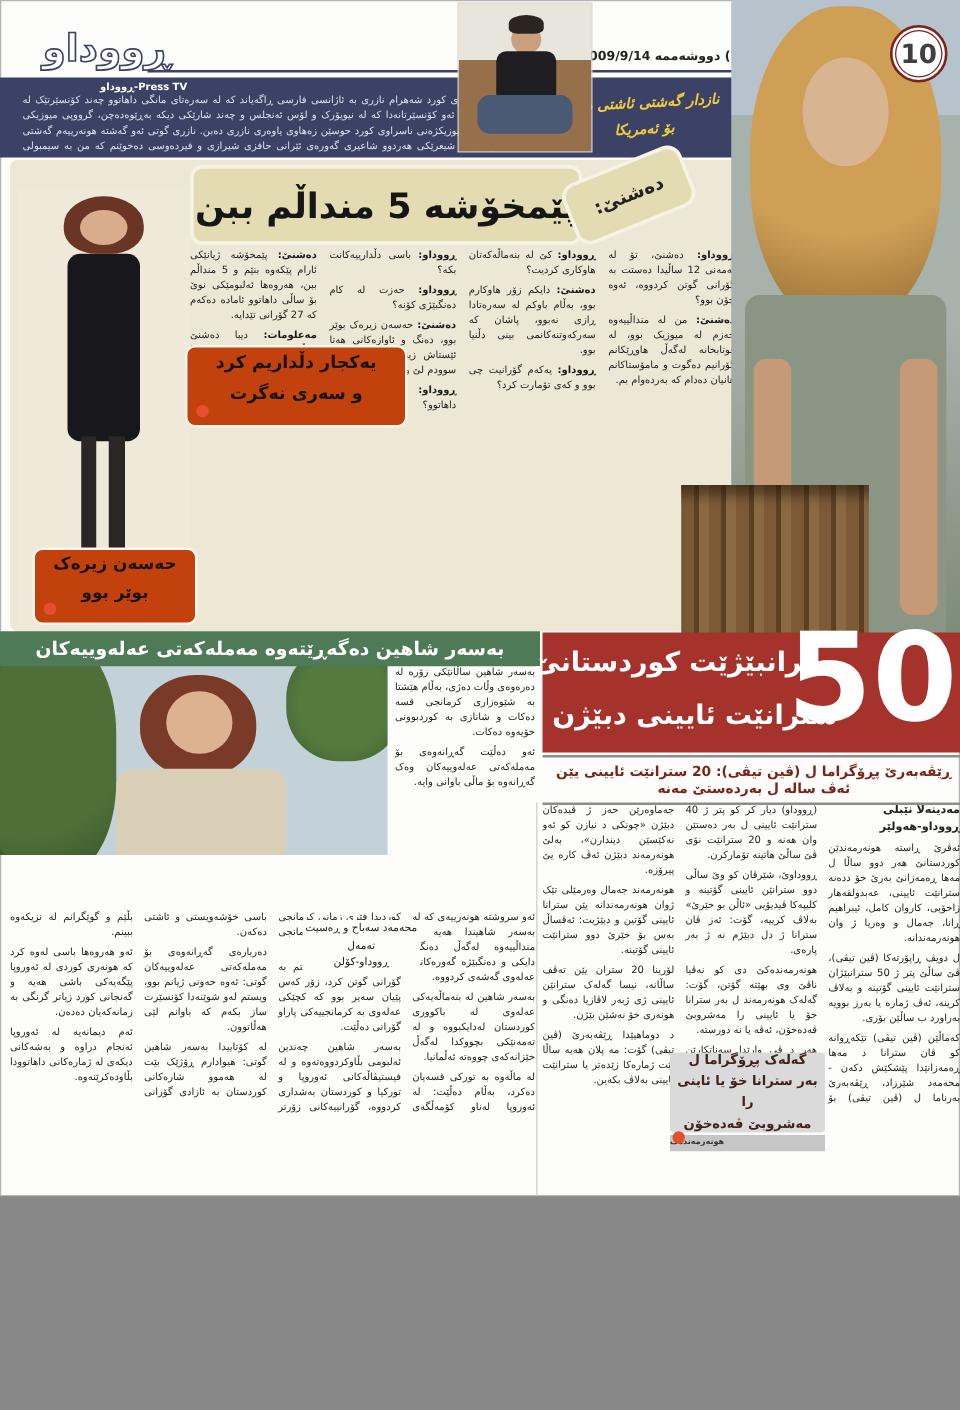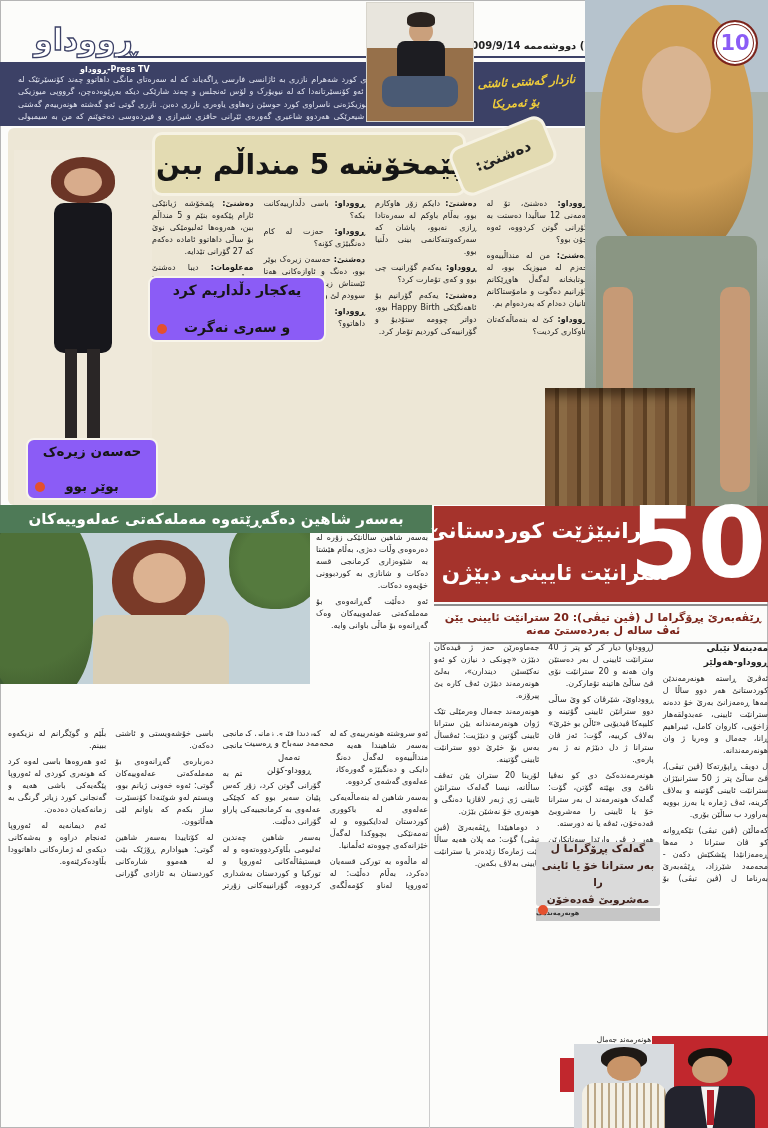--- a/index.html
+++ b/index.html
@@ -1,27 +1,27 @@
 <!DOCTYPE html>
 <html lang="ku" dir="rtl"><head>
 <meta charset="utf-8">
 <style>
   html,body{margin:0;padding:0;background:#888;}
-  .page{position:relative;width:768px;height:1128px;margin:0 auto;background:#fcfcfa;
+  .page{position:relative;width:768px;height:957px;margin:0 auto;background:#fcfcfa;
         overflow:hidden;font-family:"DejaVu Sans",sans-serif;box-shadow:inset 0 0 0 1px #b5b5b5;}
   .abs{position:absolute;}
   
   .logo{left:34px;top:22px;font-size:30px;font-weight:bold;color:#fff;
         -webkit-text-stroke:1.3px #3c4166;text-stroke:1.3px #3c4166;letter-spacing:1px;}
   .top-rule{left:118px;top:56px;width:590px;height:2px;background:#3c4166;}
   .issue-line{left:430px;top:40px;width:230px;font-size:10px;font-weight:bold;color:#222;
         direction:rtl;text-align:center;background:#fcfcfa;padding:0 4px;}
   .page-circle{left:712px;top:20px;width:42px;height:42px;border-radius:50%;background:#fff;
         border:2px solid #7c241c;box-shadow:inset 0 0 0 2px #fff,inset 0 0 0 3px #7c241c;
-        display:flex;align-items:center;justify-content:center;font-size:21px;font-weight:bold;color:#8b5cf6;z-index:9;}
+        display:flex;align-items:center;justify-content:center;font-size:21px;font-weight:bold;color:#404040;z-index:9;}
   
   .banner{left:0;top:62px;width:768px;height:64px;background:#3c4166;z-index:1;}
   .banner-textwrap{left:18px;top:65px;width:414px;z-index:2;direction:rtl;}
   .banner-src{font-size:8px;font-weight:bold;color:#fff;text-align:left;padding-left:62px;direction:ltr;}
   .banner-body{font-size:8px;line-height:1.55;color:#dfe2ee;text-align:justify;max-height:48px;overflow:hidden;}
   .banner-highlight{left:436px;top:72px;width:158px;z-index:2;color:#f0cd3a;font-weight:bold;
         font-size:11.5px;font-style:italic;text-align:center;line-height:1.8;transform:rotate(-3deg);direction:rtl;}
   
   .photo{overflow:hidden;}
   .ph{position:absolute;}
@@ -42,22 +42,22 @@
   .a1-headbox{left:152px;top:132px;width:308px;height:58px;background:#e3dbb2;border:3px solid #f6f2e4;
         border-radius:10px;z-index:4;display:flex;align-items:center;justify-content:center;}
   .a1-head{font-size:28px;font-weight:bold;color:#161616;direction:rtl;white-space:nowrap;}
   .a1-tag{left:452px;top:130px;width:96px;height:46px;background:#e3dbb2;border:3px solid #f6f2e4;
         border-radius:12px;z-index:4;transform:rotate(-22deg);display:flex;align-items:center;justify-content:center;
         font-size:15px;font-weight:bold;color:#222;direction:rtl;}
   .a1-body{left:152px;top:198px;width:436px;height:304px;z-index:2;column-count:4;column-gap:10px;
         direction:rtl;font-size:8px;line-height:1.5;color:#1c1c1c;text-align:justify;overflow:hidden;}
   .a1-body p{margin:0 0 4px 0;}
   .a1-body b{font-weight:bold;}
-  .pull{background:#8b5cf6;border:2px solid #f8f5ea;border-radius:8px;z-index:8;
-        display:flex;flex-direction:column;align-items:center;justify-content:space-between;
+  .pull{background:#c2410c;border:2px solid #f8f5ea;border-radius:8px;z-index:8;
+        display:flex;flex-direction:column;align-items:center;justify-content:flex-start;
         font-weight:bold;color:#161616;direction:rtl;text-align:center;}
   .pull .dot{position:absolute;left:7px;bottom:6px;width:10px;height:10px;border-radius:50%;background:#e4502e;}
   .pq1{left:148px;top:276px;width:174px;height:62px;font-size:14px;line-height:1.8;}
   .pq2{left:26px;top:438px;width:128px;height:58px;font-size:13.5px;line-height:1.7;}
   
   .kicker{left:0;top:505px;width:432px;height:28px;background:#4e7a57;z-index:7;
         display:flex;align-items:center;justify-content:center;color:#fff;font-weight:bold;font-size:15px;direction:rtl;}
   .a2-green{left:0;top:684px;width:412px;height:38px;background:#55795a;z-index:3;
         display:flex;align-items:center;justify-content:center;color:#fff;font-weight:bold;font-size:25px;direction:rtl;}
   
@@ -152,21 +152,20 @@
   </div>
   <div class="abs a1-tag">دەشنێ:</div>
 
   <div class="abs a1-body">
 
   <p><b>ڕووداو:</b> <span>دەشنێ، تۆ لە تەمەنی 12 ساڵیدا دەستت بە گۆرانی گوتن کردووە، ئەوە چۆن بوو؟</span></p>
       <p><b>دەشنێ:</b> <span>من لە منداڵییەوە حەزم لە میوزیک بوو، لە قوتابخانە لەگەڵ هاوڕێکانم گۆرانیم دەگوت و مامۆستاکانم هانیان دەدام کە بەردەوام بم.</span></p>
       <p><b>ڕووداو:</b> <span>کێ لە بنەماڵەکەتان هاوکاری کردیت؟</span></p>
       <p><b>دەشنێ:</b> <span>دایکم زۆر هاوکارم بوو، بەڵام باوکم لە سەرەتادا ڕازی نەبوو، پاشان کە سەرکەوتنەکانمی بینی دڵنیا بوو.</span></p>
       <p><b>ڕووداو:</b> <span>یەکەم گۆرانیت چی بوو و کەی تۆمارت کرد؟</span></p>
-      <p><b>دەشنێ:</b> <span>یەکەم گۆرانیم بۆ ئاهەنگێکی Happy Birth بوو، دواتر چوومە ستۆدیۆ و گۆرانییەکی کوردیم تۆمار کرد.</span></p>
       <p><b>ڕووداو:</b> <span>باسی دڵدارییەکانت بکە؟</span></p>
       <p><b>ڕووداو:</b> <span>حەزت لە کام دەنگبێژی کۆنە؟</span></p>
       <p><b>دەشنێ:</b> <span>حەسەن زیرەک بوێر بوو، دەنگ و ئاوازەکانی هەتا ئێستاش زیندوون و من زۆر سوودم لێ وەرگرتوون.</span></p>
       <p><b>ڕووداو:</b> <span>خەونت چییە بۆ داهاتوو؟</span></p>
       <p><b>دەشنێ:</b> <span>پێمخۆشە ژیانێکی ئارام پێکەوە بنێم و 5 منداڵم ببن، هەروەها ئەلبومێکی نوێ بۆ ساڵی داهاتوو ئامادە دەکەم کە 27 گۆرانی تێدایە.</span></p>
       <p><b>مەعلومات:</b> <span>دیبا دەشنێ خەڵکی هەولێرە، تا ئێستا چەندین گۆرانی و کلیپی بڵاوکردووەتەوە و لە زۆربەی ئاهەنگە کوردییەکانی ئەوروپا بەشداری کردووە.</span></p>
     </div>
 
   <div class="abs pull pq1">
     <span>یەکجار دڵداریم کرد</span>

